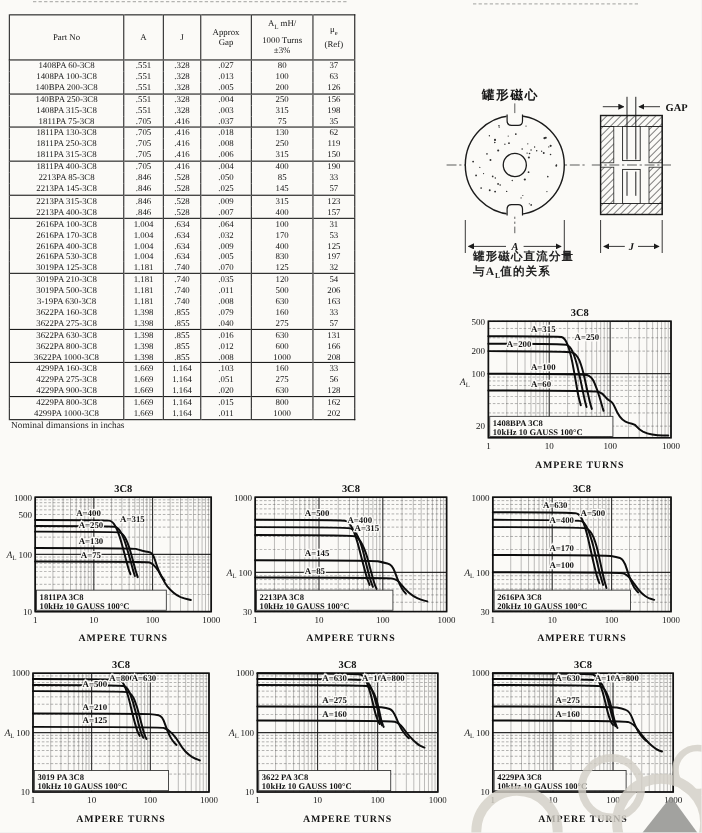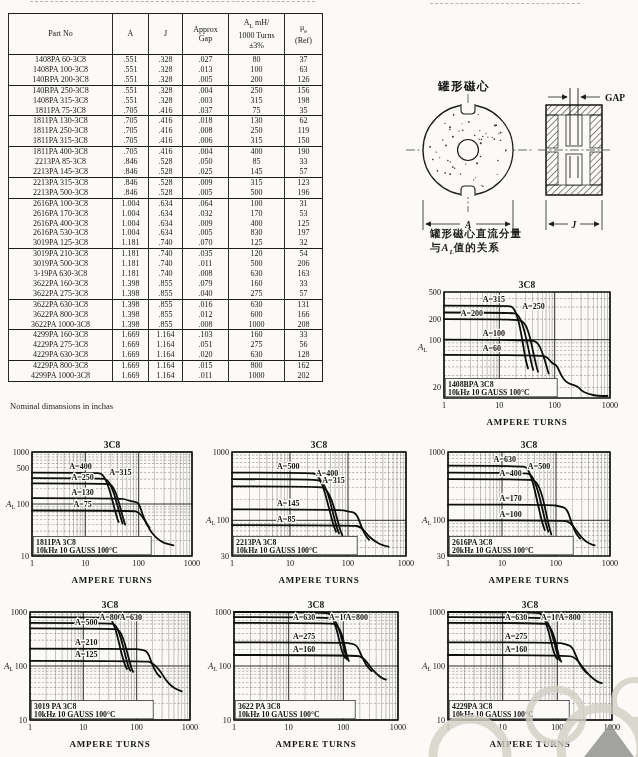--- a/index.html
+++ b/index.html
@@ -8,28 +8,28 @@
   
   .parts-table{position:absolute;left:8px;top:13px;border-collapse:collapse;
                border:1.5px solid #1d1d1d;}
   .parts-table th,.parts-table td{border-left:1px solid #2a2a2a;font-size:8px;
                text-align:center;padding:0 1px;line-height:9.9px;white-space:nowrap;
                font-family:"Liberation Serif",serif;color:#151515;}
   .parts-table thead th{border-bottom:1.4px solid #1d1d1d;height:40px;
                vertical-align:middle;line-height:9.5px;font-weight:normal;}
   .parts-table tr.group-start td{border-top:1.2px solid #1d1d1d;}
   .parts-table sub{font-size:6px;}
-  .footnote{position:absolute;left:10px;top:401px;font-size:8.5px;color:#1b1b1b;}
+  .footnote{position:absolute;left:10px;top:381px;font-size:8.5px;color:#1b1b1b;}
   
   .scanline{position:absolute;border-top:1.5px dashed #7b7b78;opacity:.55;}
   
   .diagram-caption{position:absolute;left:430px;top:227px;font-size:10.5px;
                    font-weight:bold;letter-spacing:1px;color:#222;line-height:14px;}
   .diagram-caption sub{font-size:7px;letter-spacing:0;}
-  .diagram-caption .ital{font-style:italic;font-weight:bold;}
+  .diagram-caption .ital{font-weight:bold;}
   
   .chart{position:absolute;}
   svg text{font-family:"Liberation Serif",serif;fill:#141414;}
   .wm{position:absolute;left:0;top:0;pointer-events:none;}
 </style>
 </head>
 <body>
 
 <div class="page">
 
@@ -170,26 +170,26 @@
         </tr>
         <tr class="group-start">
           <td>2213PA 315-3C8</td>
           <td>.846</td>
           <td>.528</td>
           <td>.009</td>
           <td>315</td>
           <td>123</td>
         </tr>
         <tr>
-          <td>2213PA 500-3C8</td>
+          <td>2213PA 400-3C8</td>
           <td>.846</td>
           <td>.528</td>
-          <td>.005</td>
-          <td>500</td>
-          <td>196</td>
+          <td>.007</td>
+          <td>400</td>
+          <td>157</td>
         </tr>
         <tr class="group-start">
           <td>2616PA 100-3C8</td>
           <td>1.004</td>
           <td>.634</td>
           <td>.064</td>
           <td>100</td>
           <td>31</td>
         </tr>
         <tr>
@@ -298,21 +298,21 @@
         </tr>
         <tr>
           <td>4229PA 275-3C8</td>
           <td>1.669</td>
           <td>1.164</td>
           <td>.051</td>
           <td>275</td>
           <td>56</td>
         </tr>
         <tr>
-          <td>4229PA 630-3C8</td>
+          <td>4229PA 900-3C8</td>
           <td>1.669</td>
           <td>1.164</td>
           <td>.020</td>
           <td>630</td>
           <td>128</td>
         </tr>
         <tr class="group-start">
           <td>4229PA 800-3C8</td>
           <td>1.669</td>
           <td>1.164</td>

